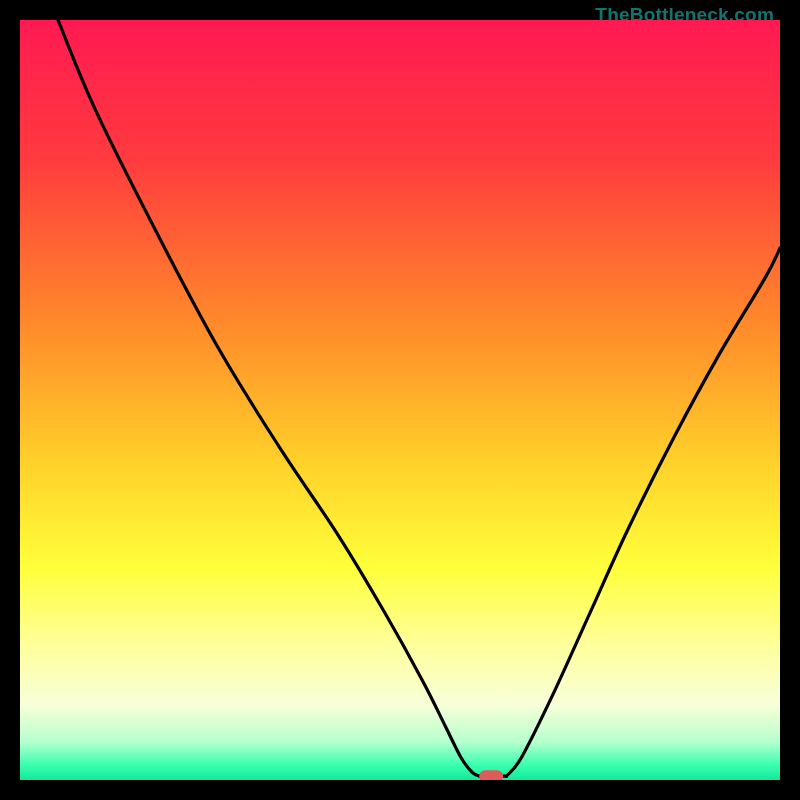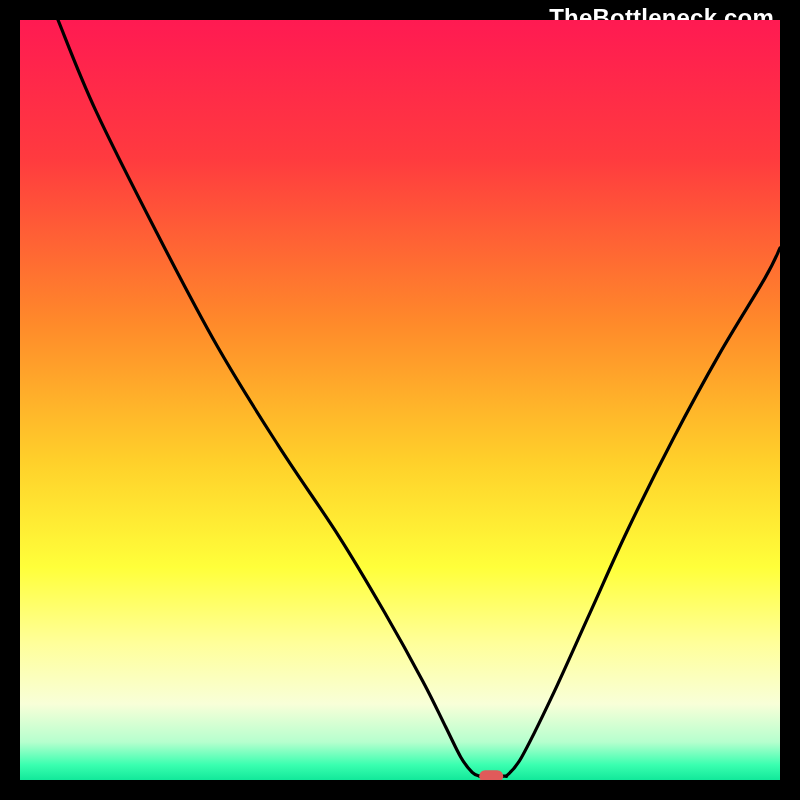--- a/index.html
+++ b/index.html
@@ -23,23 +23,23 @@
     left: 0;
     top: 0;
     width: 760px;
     height: 760px;
   }
   .watermark {
     position: absolute;
     right: 6px;
     top: -16px;
     font-family: Arial, Helvetica, sans-serif;
-    font-size: 24px;
+    font-size: 19px;
     font-weight: 600;
-    color: #ffffff;
+    color: #0f766e;
     letter-spacing: 0.2px;
   }
   svg {
     display: block;
   }
 </style>
 </head>
 <body>
 
 <div class="frame">

